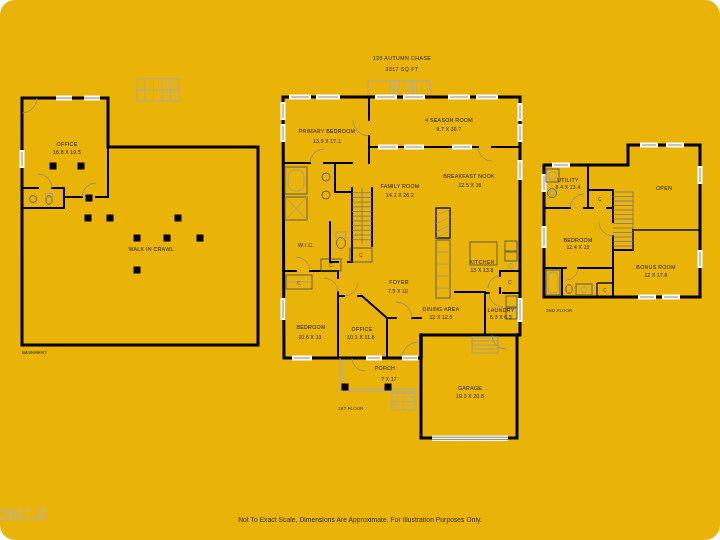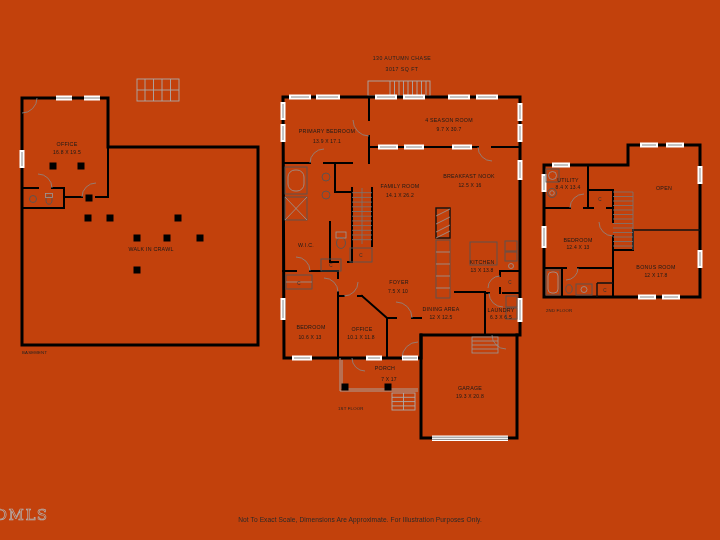--- a/index.html
+++ b/index.html
@@ -1,16 +1,16 @@
 <!DOCTYPE html>
 <html><head>
 <meta charset="utf-8">
 <style>
   html,body{margin:0;padding:0;background:#fff;}
-  .canvas{position:relative;width:720px;height:540px;background:#c2410c;overflow:hidden;}
+  .canvas{position:relative;width:720px;height:540px;background:#eab308;overflow:hidden;border-radius:15px;}
   svg{display:block;}
   .t{font-family:"Liberation Sans",sans-serif;fill:#1a1a1a;}
   .rn{font-size:5.3px;letter-spacing:0.25px;text-anchor:middle;}
   .rd{font-size:5px;letter-spacing:0.2px;text-anchor:middle;}
   .cl{font-size:4.6px;text-anchor:middle;fill:#333;}
   .fl{font-size:4.3px;letter-spacing:0.2px;fill:#222;}
   .h{font-size:5.2px;letter-spacing:0.45px;text-anchor:middle;fill:#222;}
   .disc{font-size:6.6px;text-anchor:middle;fill:#2a2a2a;letter-spacing:0.1px;}
   .wm{font-family:"DejaVu Serif",serif;font-size:15px;letter-spacing:1.5px;fill:none;stroke:#b2b2b2;stroke-width:0.7px;}
   .w3{stroke:#000;stroke-width:3;fill:none;stroke-linecap:square;}

